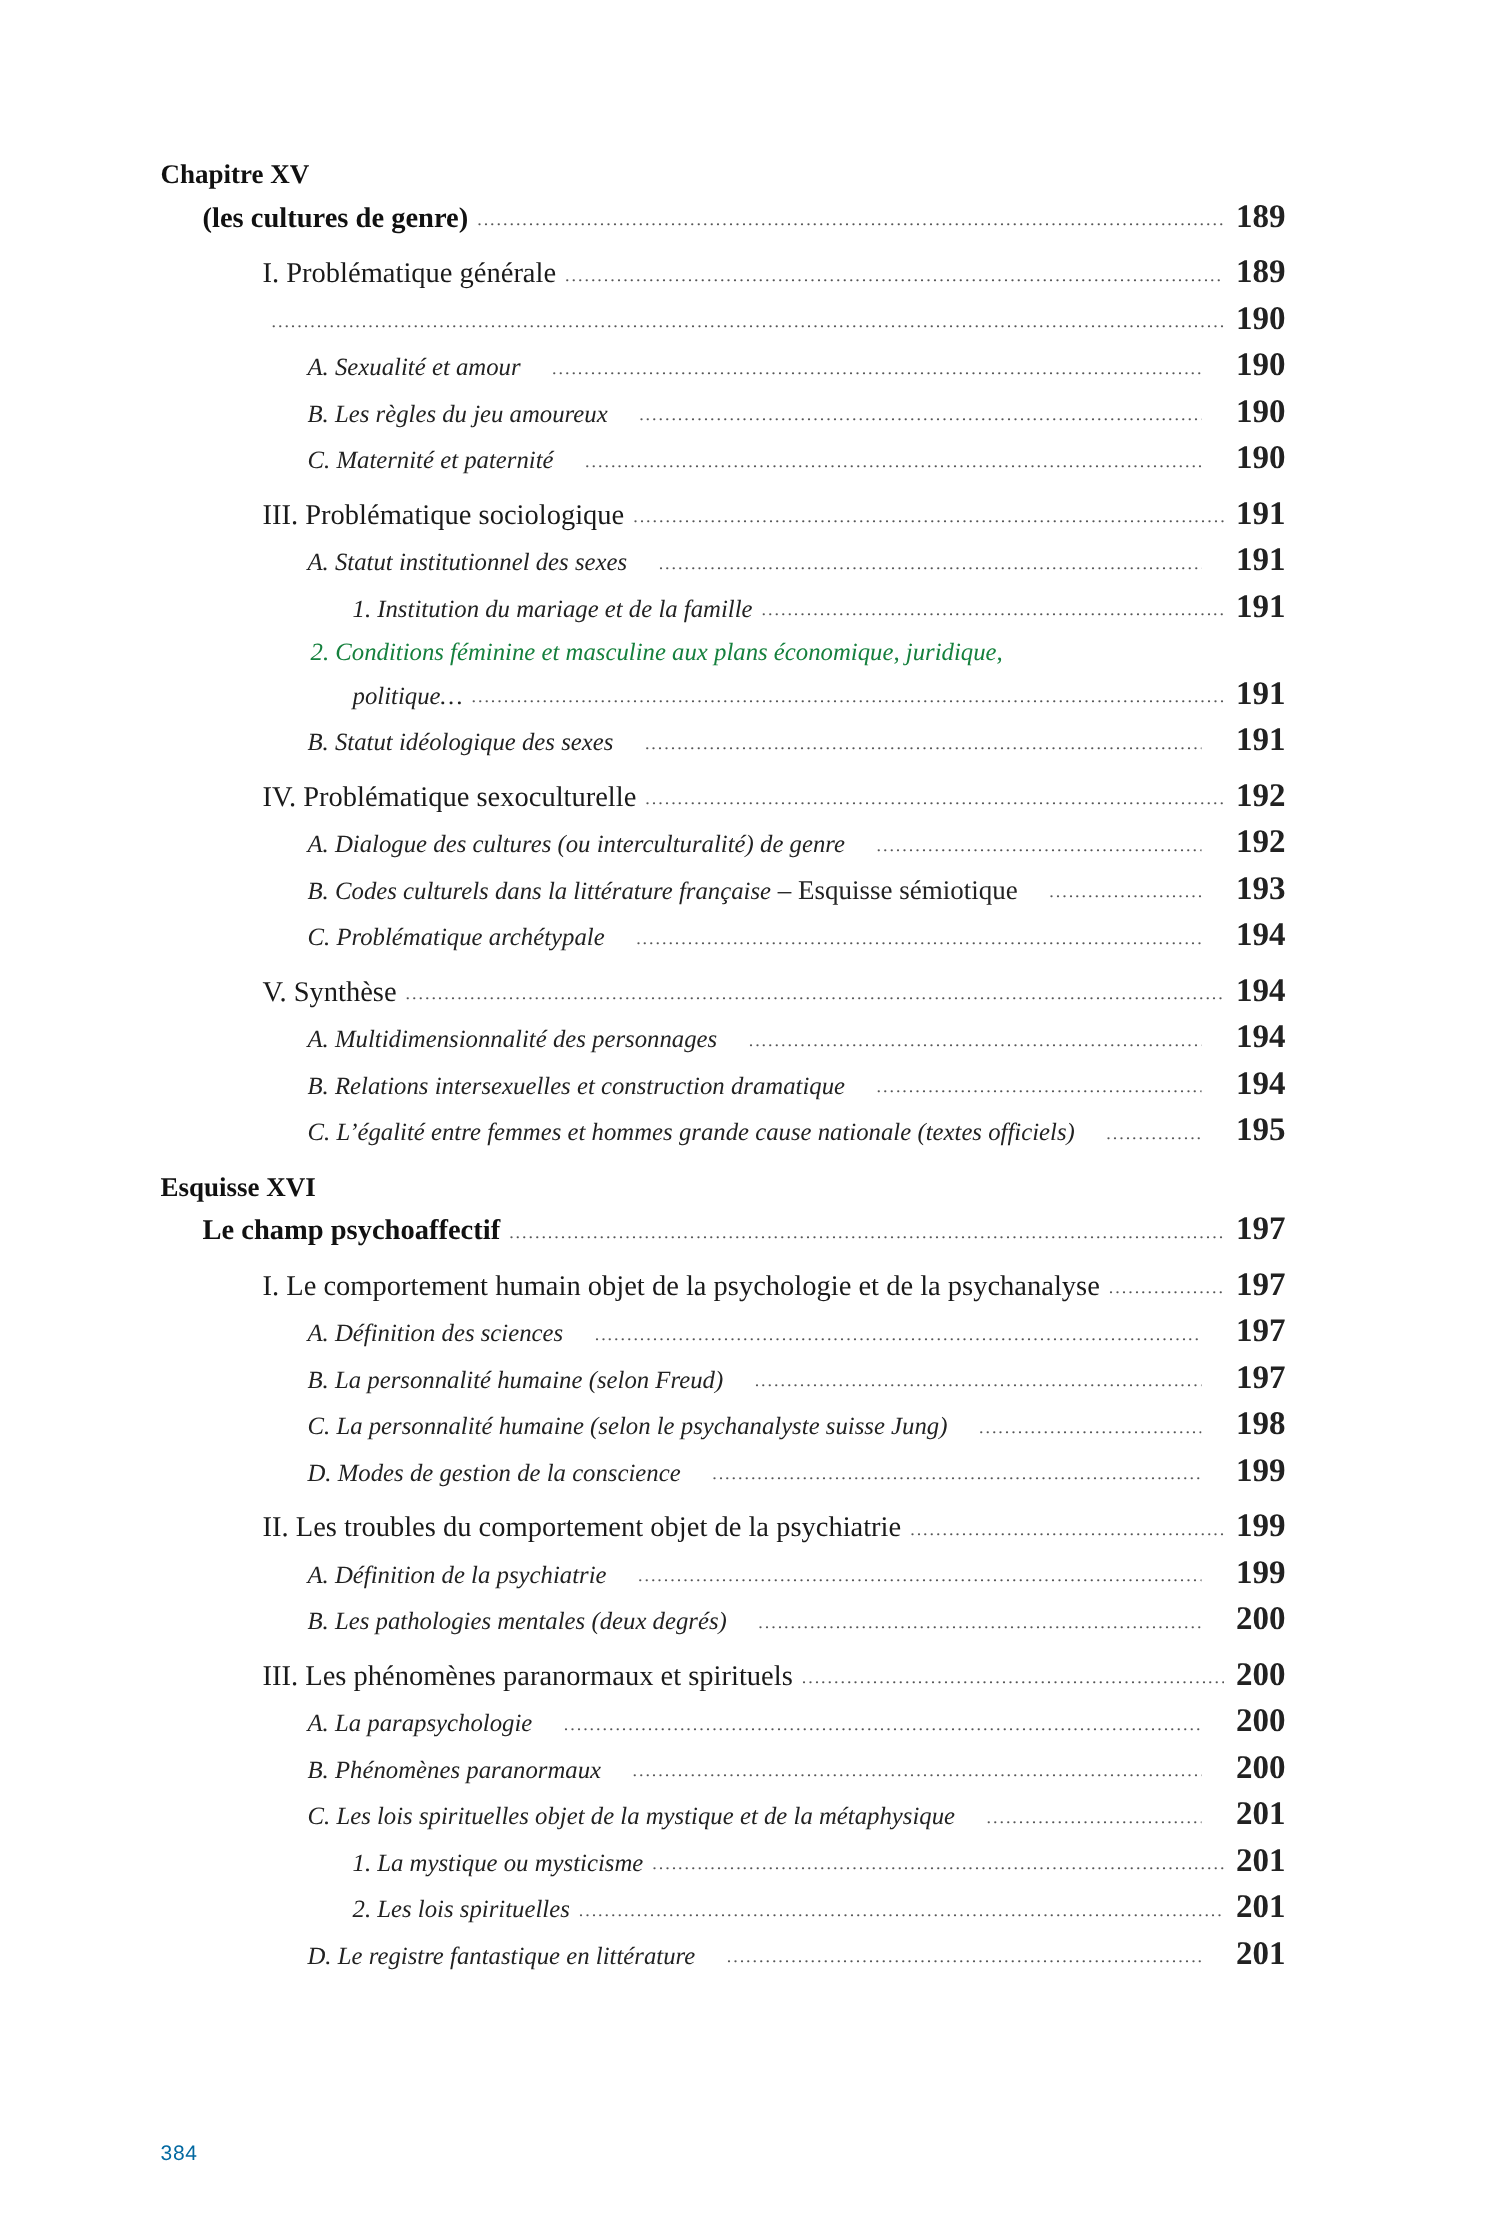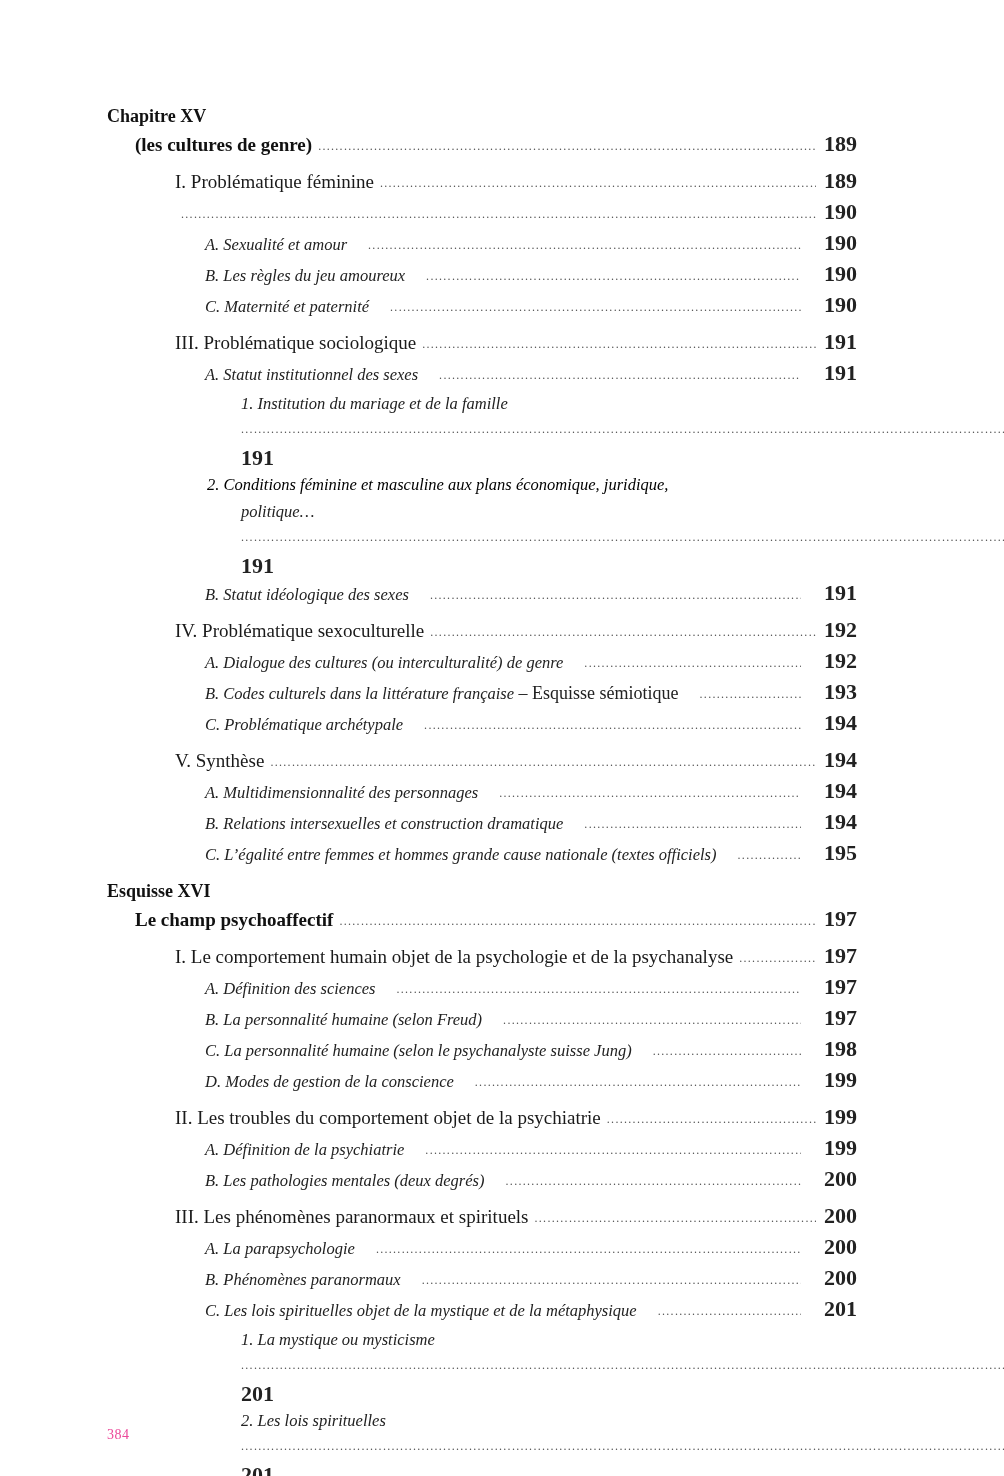--- a/index.html
+++ b/index.html
@@ -97,61 +97,60 @@
       font-size: 18px;
     }
     
     .lvl3 {
       padding-left: 100px;
       font-family: "Liberation Serif", serif;
       font-style: italic;
       font-size: 16.5px;
       line-height: 27px;
       color: #222;
-      flex-direction: column;
     }
     .wrap-first {
       padding-left: 100px;
       font-family: "Liberation Serif", serif;
       font-style: italic;
       font-size: 16.5px;
       line-height: 27px;
-      color: #000000;
+      color: #15803d;
       white-space: nowrap;
     }
 
     .chapter-block-2 {
       margin-top: 8px;
     }
 
     .footer-page-number {
       position: absolute;
       left: 107px;
       top: 1427px;
-      font-family: Liberation Serif, serif;
+      font-family: Liberation Sans, sans-serif;
       font-size: 14px;
-      color: #ec4899;
+      color: #0369a1;
       letter-spacing: 0.5px;
     }
   </style>
 </head>
 <body>
 
 <div class="page">
 
   <div>
     <div class="chapter">Chapitre XV</div>
     <div class="row chapter-title-line">
       <span class="label">(les cultures de genre)</span>
       <span class="leader"></span>
       <span class="page-num">189</span>
     </div>
 
     <div class="row lvl1">
-      <span class="label">I. Problématique féminine</span>
+      <span class="label">I. Problématique générale</span>
       <span class="leader"></span>
       <span class="page-num">189</span>
     </div>
 
     <div class="row lvl1" style="margin-top:0">
       <span class="leader"></span>
       <span class="page-num">190</span>
     </div>
     <div class="row lvl2">
       <span class="label">A. Sexualité et amour</span>

